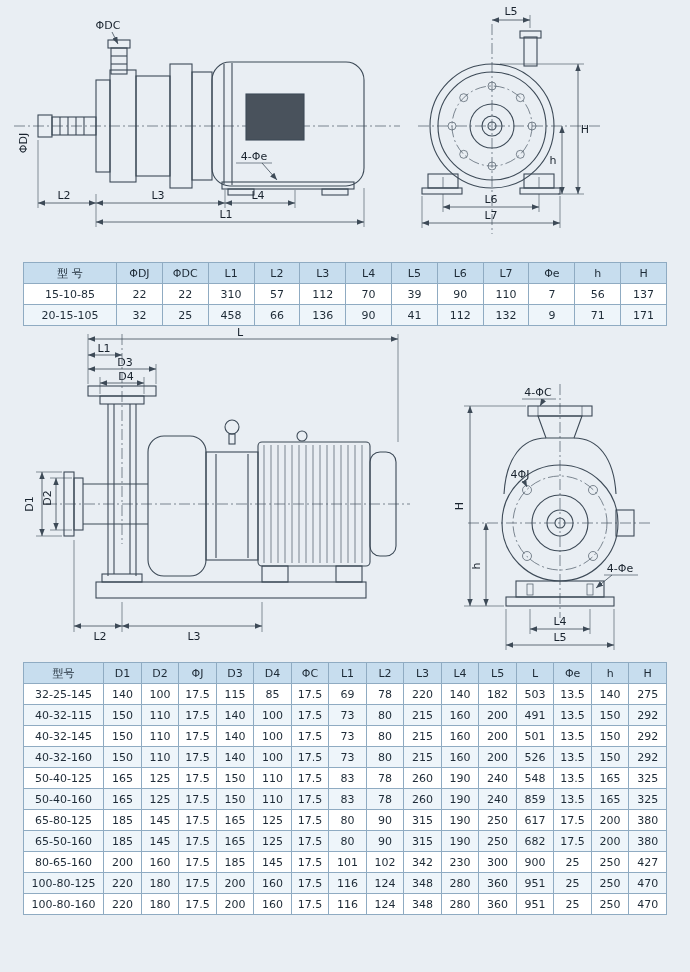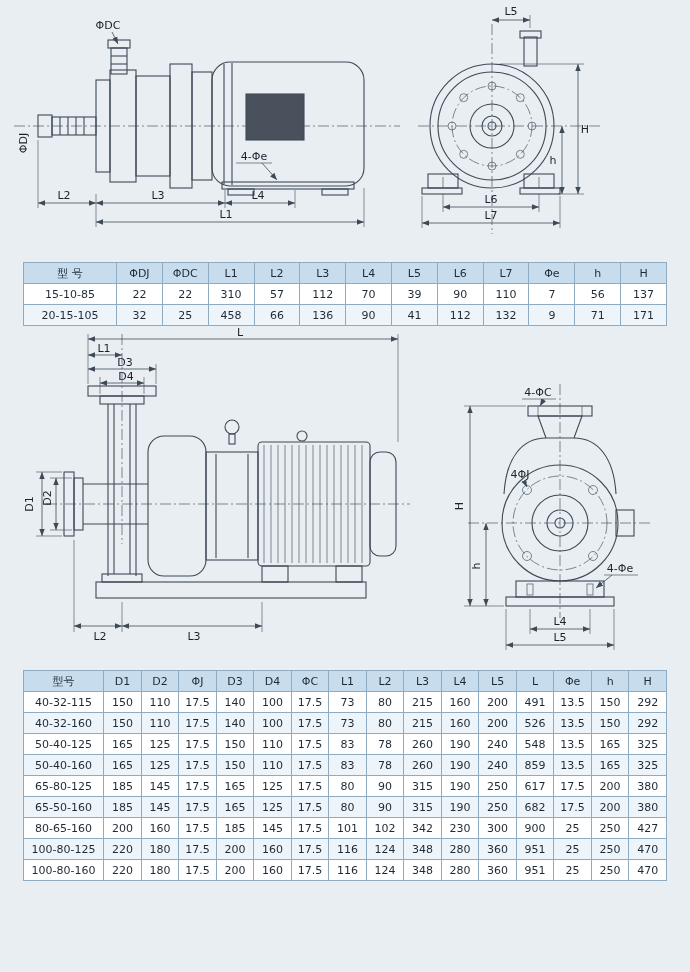--- a/index.html
+++ b/index.html
@@ -16,21 +16,21 @@
   .ext{stroke:#3d4a57;stroke-width:0.6;fill:none}
   .dark{fill:#49525c;stroke:#3d4a57}
   svg text{font-size:11px;fill:#19232e;text-anchor:middle}
   .tw{padding:0 23px;margin-top:6px}
   table{width:100%;border-collapse:collapse;table-layout:fixed;font-size:11px;color:#1d2a36;background:#fff}
   th,td{border:1px solid #8fabc2;text-align:center;height:20px;padding:0 1px;font-weight:normal;white-space:nowrap;overflow:hidden}
   thead th{background:#c7ddee}
   tbody tr:nth-child(even) td{background:#eef5fa}
   #t1 th:first-child{width:14%}
   #t2 th:first-child{width:12%}
-  .gap12{margin-top:12px}
+  .gap12{margin-top:4px}
 </style>
 </head>
 <body>
 
 <div>
 
   <svg width="690" height="256" viewBox="0 0 690 256">
     <defs>
       <marker id="ar1" markerWidth="10" markerHeight="8" refX="9" refY="3.5" orient="auto-start-reverse">
         <path d="M0,0 L9,3.5 L0,7 Z" fill="#3d4a57"></path>
@@ -356,33 +356,69 @@
             <th>L4</th>
             <th>L5</th>
             <th>L</th>
             <th>Φe</th>
             <th>h</th>
             <th>H</th>
           </tr>
         </thead>
         <tbody>
           <tr>
+            <td>32-25-145</td>
+            <td>140</td>
+            <td>100</td>
+            <td>17.5</td>
+            <td>115</td>
+            <td>85</td>
+            <td>17.5</td>
+            <td>69</td>
+            <td>78</td>
+            <td>220</td>
+            <td>140</td>
+            <td>182</td>
+            <td>503</td>
+            <td>13.5</td>
+            <td>140</td>
+            <td>275</td>
+          </tr>
+          <tr>
             <td>40-32-115</td>
             <td>150</td>
             <td>110</td>
             <td>17.5</td>
             <td>140</td>
             <td>100</td>
             <td>17.5</td>
             <td>73</td>
             <td>80</td>
             <td>215</td>
             <td>160</td>
             <td>200</td>
             <td>491</td>
+            <td>13.5</td>
+            <td>150</td>
+            <td>292</td>
+          </tr>
+          <tr>
+            <td>40-32-145</td>
+            <td>150</td>
+            <td>110</td>
+            <td>17.5</td>
+            <td>140</td>
+            <td>100</td>
+            <td>17.5</td>
+            <td>73</td>
+            <td>80</td>
+            <td>215</td>
+            <td>160</td>
+            <td>200</td>
+            <td>501</td>
             <td>13.5</td>
             <td>150</td>
             <td>292</td>
           </tr>
           <tr>
             <td>40-32-160</td>
             <td>150</td>
             <td>110</td>
             <td>17.5</td>
             <td>140</td>

